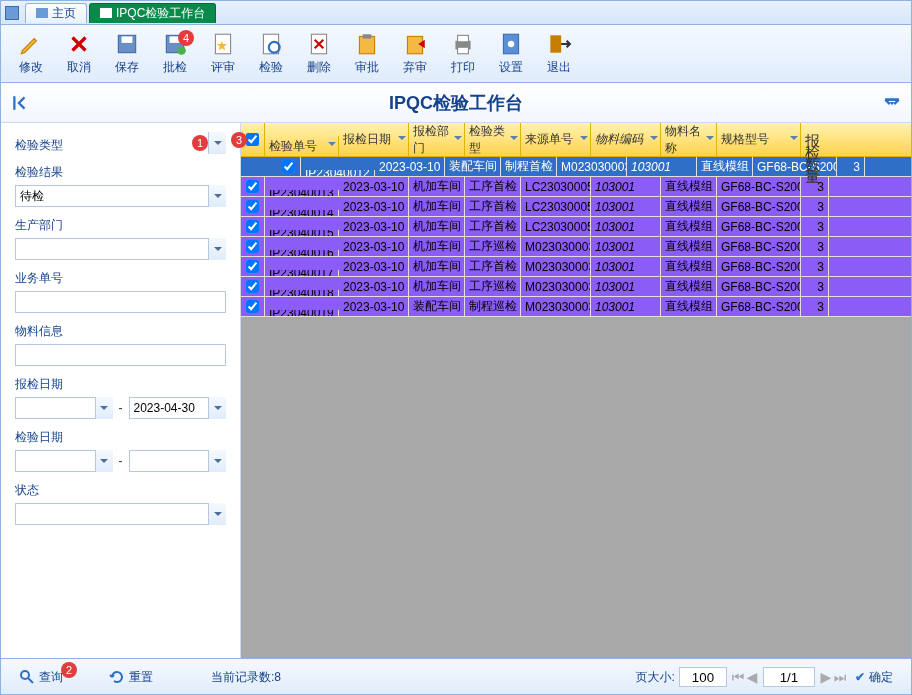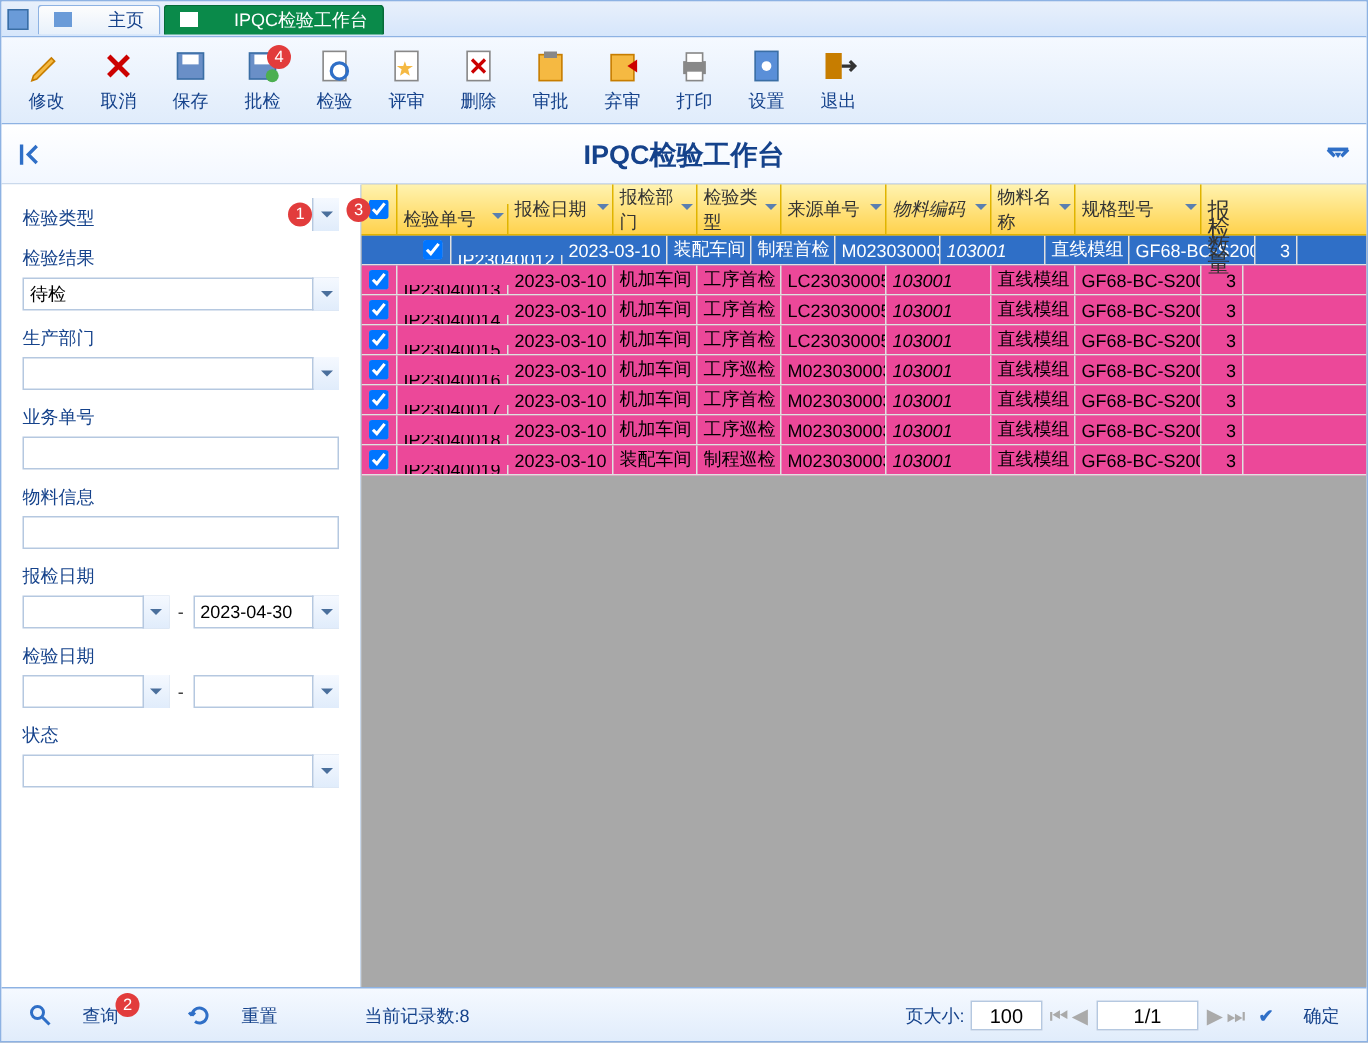--- a/index.html
+++ b/index.html
@@ -1,21 +1,21 @@
 <!DOCTYPE html>
 <html><head>
 <meta charset="utf-8">
 <style>
   * { box-sizing: border-box; margin: 0; padding: 0; font-family: "Microsoft YaHei", Arial, sans-serif; }
   body { width: 912px; height: 695px; background: #fff; border: 1px solid #8db2e3; overflow: hidden; font-size: 12px; }
   
   
   .tabs { display: flex; align-items: center; height: 24px; background: linear-gradient(#e8f0fb,#d6e6fb); border-bottom: 1px solid #8db2e3; padding-left: 4px; gap: 2px; }
   .tab-home-icon { width: 14px; height: 14px; background: #6a9bd8; border: 1px solid #3a6ea5; display: inline-block; margin-right: 4px; }
-  .tab { display: flex; align-items: center; height: 20px; padding: 0 10px; border: 1px solid #8db2e3; border-bottom: none; background: linear-gradient(#fdfdfd,#e8f1fb); border-radius: 3px 3px 0 0; font-size: 12px; color: #15428b; cursor: pointer; gap: 20px; }
+  .tab { display: flex; align-items: center; height: 20px; padding: 0 10px; border: 1px solid #8db2e3; border-bottom: none; background: linear-gradient(#fdfdfd,#e8f1fb); border-radius: 3px 3px 0 0; font-size: 12px; color: #15428b; cursor: pointer; }
   .tab.active { background: #0a8a4a; color: #fff; border-color: #066b38; }
   .tab.active .small-icon { background: #fff; }
   .small-icon { width: 12px; height: 10px; background: #6a9bd8; margin-right: 4px; display: inline-block; }
   
   
   .toolbar { display: flex; align-items: center; height: 58px; background: linear-gradient(#f5f9ff,#e0ecfb); border-bottom: 1px solid #8db2e3; padding: 0 6px; gap: 0; }
   .tbtn { display: flex; flex-direction: column; align-items: center; justify-content: center; width: 48px; height: 54px; border: 1px solid transparent; border-radius: 3px; cursor: pointer; position: relative; }
   .tbtn .ticon { width: 26px; height: 26px; margin-bottom: 2px; }
   .tbtn .tlabel { font-size: 12px; color: #15428b; }
   .tbadge { position: absolute; top: 2px; right: 4px; background: #e23c3c; color: #fff; border-radius: 50%; width: 16px; height: 16px; font-size: 11px; line-height: 16px; text-align: center; }
@@ -37,30 +37,30 @@
   .date-row .date-wrap { position: relative; flex: 1; }
   .date-sep { color:#333; }
   .red-dot { position: absolute; width: 16px; height: 16px; background: #e23c3c; border-radius: 50%; color: #fff; font-size: 11px; line-height: 16px; text-align: center; z-index: 5; }
   
   
   .grid-wrap { flex:1; display:flex; flex-direction:column; background:#a8a8a8; }
   .grid-header { display:flex; height:34px; background:linear-gradient(#fff3b0,#ffd24d); border-bottom:1px solid #e0b400; position:relative; }
   .gh { display:flex; align-items:center; justify-content:flex-start; padding:0 4px; font-size:12px; color:#333; border-right:1px solid #e0b400; position:relative; }
   .gh .sort { position:absolute; right:2px; top:50%; transform:translateY(-50%); border:4px solid transparent; border-top-color:#5a7fb0; }
   .grid-body { flex:1; background:#a8a8a8; overflow:auto; }
-  .grow { display:flex; height:20px; background:#ec4899; border-bottom:1px solid #e0e0e0; font-size:12px; }
+  .grow { display:flex; height:20px; background:#8b5cf6; border-bottom:1px solid #e0e0e0; font-size:12px; }
   .grow.selected { background:#2f6fc7; color:#fff;padding-left:36px; }
   .gc { display:flex; align-items:center; padding:0 4px; border-right:1px solid #e0e0e0; overflow:hidden; white-space:nowrap; }
   .gcheck { width:24px; display:flex; align-items:center; justify-content:center; border-right:1px solid #e0e0e0; }
   .gcheck input { cursor:pointer; }
   .gc.num { justify-content:flex-end; }
   
   
   .footer { display:flex; align-items:center; height:37px; background:linear-gradient(#f5f9ff,#e0ecfb); border-top:1px solid #8db2e3; padding:0 10px; font-size:12px; color:#15428b; }
-  .fbtn { display:flex; align-items:center; gap:20px; padding:3px 8px; cursor:pointer; border-radius:3px; position:relative; }
+  .fbtn { display:flex; align-items:center; gap:4px; padding:3px 8px; cursor:pointer; border-radius:3px; position:relative; }
   .footer .spacer { flex:1; }
   .pginput { width:48px; height:20px; border:1px solid #b5c8e0; text-align:center; margin:0 4px; }
   .navicon { width:14px; height:14px; display:flex; align-items:center; justify-content:center; cursor:pointer; color:#2f6fc7; font-size:14px; padding:0 6px; }
   .navicon.off { color:#aaa; cursor:default; }
   
   
   .w-check{width:24px;justify-content:center;}
   .w-id{width:74px;margin-top:13px;} .w-date{width:70px;} .w-dept{width:56px;}
   .w-type{width:56px;} .w-src{width:70px;} .w-mat{width:70px;font-style:italic;}
   .w-name{width:56px;} .w-spec{width:84px;} .w-qty{width:28px;}
@@ -107,30 +107,30 @@
           <rect x="4" y="4" width="16" height="16" fill="#6a8fc7" stroke="#3a6ea5"></rect>
           <rect x="7" y="5" width="10" height="6" fill="#fff"></rect>
           <circle cx="18" cy="18" r="4" fill="#4caf50"></circle>
         </svg></div>
       <div class="tlabel">批检</div>
       <div class="tbadge">4</div>
     </div>
     <div class="tbtn">
       <div class="ticon"><svg viewBox="0 0 24 24">
           <rect x="5" y="3" width="14" height="18" fill="#fff" stroke="#888"></rect>
+          <path d="M8 18l3-2 3 2-1-4 3-2h-4l-1-3-1 3H6l3 2z" fill="#f5b942"></path>
+        </svg></div>
+      <div class="tlabel">评审</div>
+    </div>
+    <div class="tbtn">
+      <div class="ticon"><svg viewBox="0 0 24 24">
+          <rect x="5" y="3" width="14" height="18" fill="#fff" stroke="#888"></rect>
           <circle cx="15" cy="15" r="5" stroke="#2f6fc7" stroke-width="2" fill="none"></circle>
         </svg></div>
       <div class="tlabel">检验</div>
-    </div>
-    <div class="tbtn">
-      <div class="ticon"><svg viewBox="0 0 24 24">
-          <rect x="5" y="3" width="14" height="18" fill="#fff" stroke="#888"></rect>
-          <path d="M8 18l3-2 3 2-1-4 3-2h-4l-1-3-1 3H6l3 2z" fill="#f5b942"></path>
-        </svg></div>
-      <div class="tlabel">评审</div>
     </div>
     <div class="tbtn">
       <div class="ticon"><svg viewBox="0 0 24 24">
           <rect x="5" y="3" width="14" height="18" fill="#fff" stroke="#888"></rect>
           <path d="M8 8l8 8M16 8l-8 8" stroke="#c00" stroke-width="2"></path>
         </svg></div>
       <div class="tlabel">删除</div>
     </div>
     <div class="tbtn">
       <div class="ticon"><svg viewBox="0 0 24 24">
@@ -422,20 +422,20 @@
       </svg>
     <span>重置</span>
   </div>
   <div style="width:50px;"></div>
   <span><span>当前记录数:</span><span>8</span></span>
   <div class="spacer"></div>
   <span>页大小:</span>
   <input class="pginput" value="100" style="">
   <span class="navicon off">⏮</span>
   <span class="navicon off">◀</span>
-  <input class="pginput" style="width: 68px;" value="1/1">
+  <input class="pginput" style="width: 52px;" value="1/1">
   <span class="navicon off">▶</span>
   <span class="navicon off">⏭</span>
   <div class="fbtn">
     <span style="color:#2f6fc7;font-weight:bold;">✔</span>
     <span>确定</span>
   </div>
 </div>
 
 </body></html>

